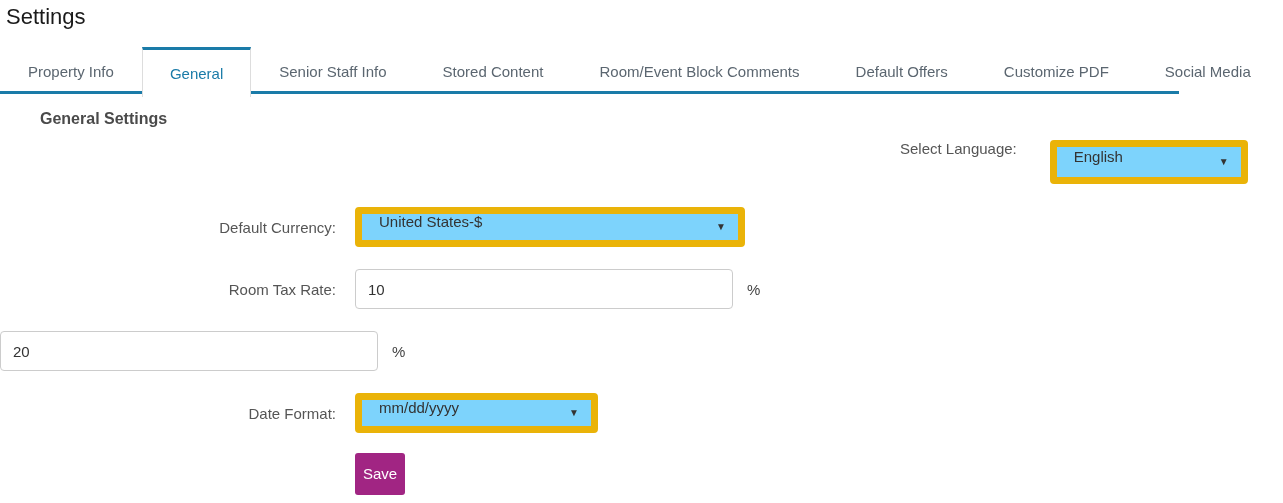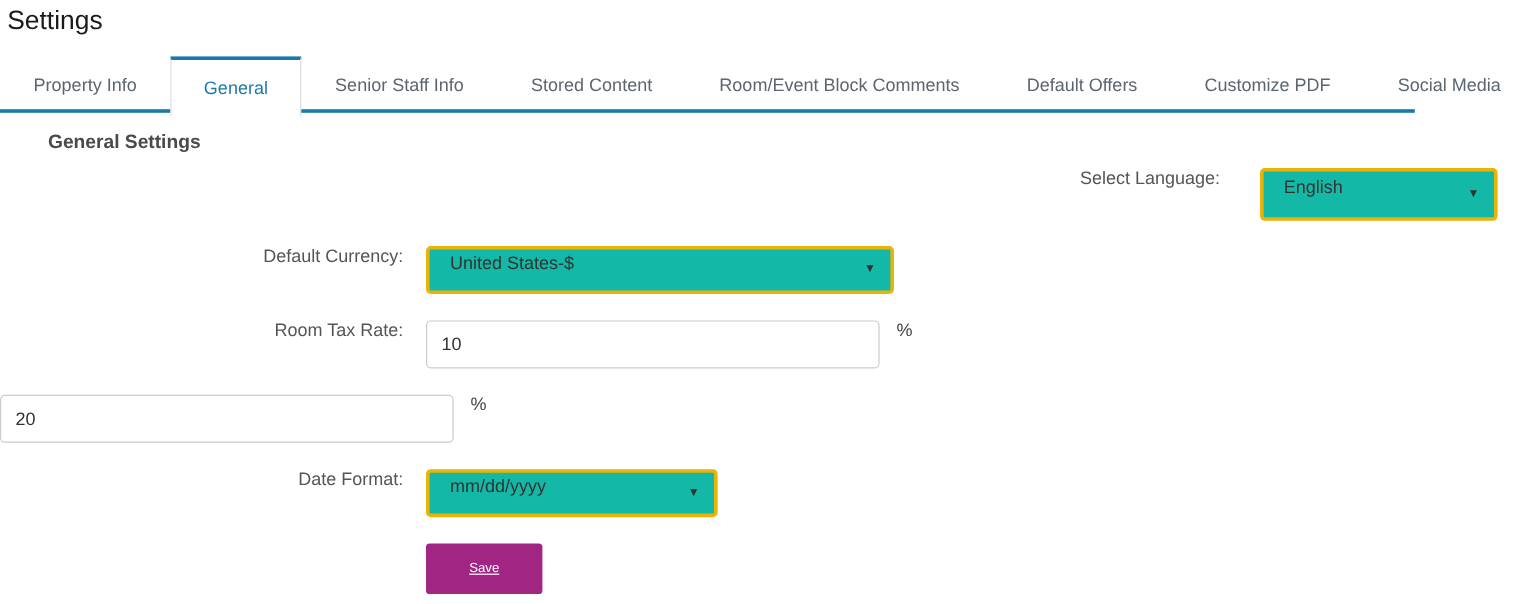--- a/index.html
+++ b/index.html
@@ -90,23 +90,23 @@
     align-items: flex-start;
   }
   .lang-label {
     font-size: 15px;
     color: #555555;
     white-space: nowrap;
     margin-right: 33px;
   }
   .select-box {
     position: relative;
-    border: 3px solid #eab308;
+    border: 7px solid #eab308;
     border-radius: 4px;
-    background: #14b8a6;
+    background: #7dd3fc;
     height: 44px;
     display: flex;
     align-items: center;
     padding: 0 28px 12px 17px;
     font-size: 15px;
     color: #333333;
     cursor: pointer;
     white-space: nowrap;
   }
   .select-box .caret {
@@ -122,21 +122,21 @@
 
   
   .form {
     position: absolute;
     left: 0;
     top: 205px;
     width: 1283px;
   }
   .form-row {
     display: flex;
-    align-items: flex-start;
+    align-items: center;
     height: 44px;
     margin-bottom: 18px;
   }
   .form-label {
     width: 355px;
     text-align: right;
     padding-right: 19px;
     font-size: 15px;
     color: #555555;
     white-space: nowrap;
@@ -168,27 +168,26 @@
     display: flex;
     align-items: center;
     height: 42px;
   }
   .save-spacer { width: 355px; padding-right: 19px; flex: 0 0 auto; }
   .save-button {
     background: #a12583;
     color: #ffffff;
     border: none;
     border-radius: 3px;
-    font-size: 11px;
+    font-size: 15px;
     font-family: "Liberation Sans", sans-serif;
-    padding: 0 36px;
+    padding: 0 8px;
     height: 42px;
     cursor: pointer;
     line-height: 42px;
-    text-decoration: underline;
   }
 </style>
 </head>
 <body>
 
 <div class="page-title">Settings</div>
 
 <div class="tabbar">
   <div class="tab">
     <span>Property Info</span>

